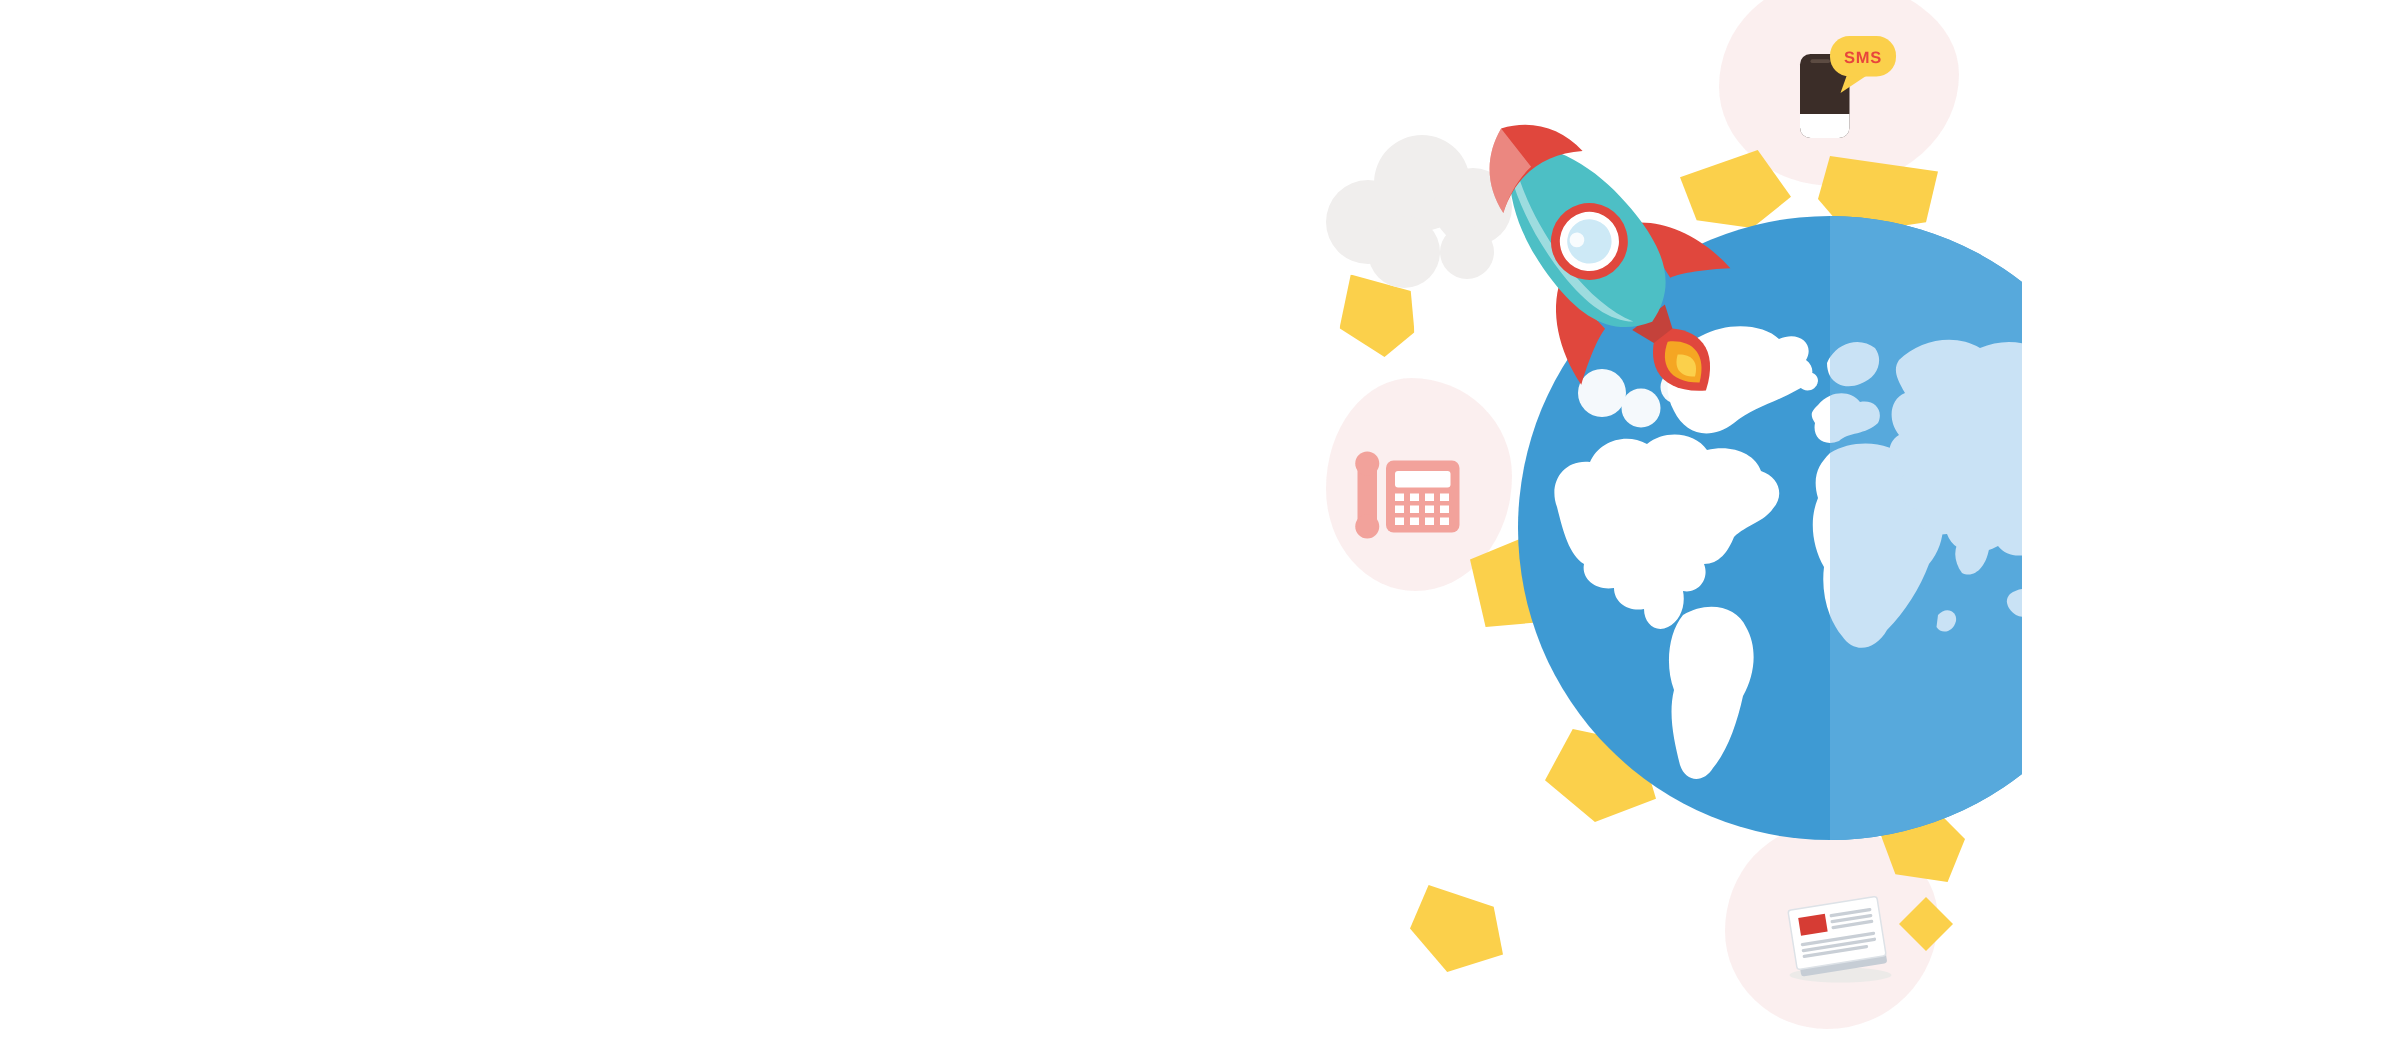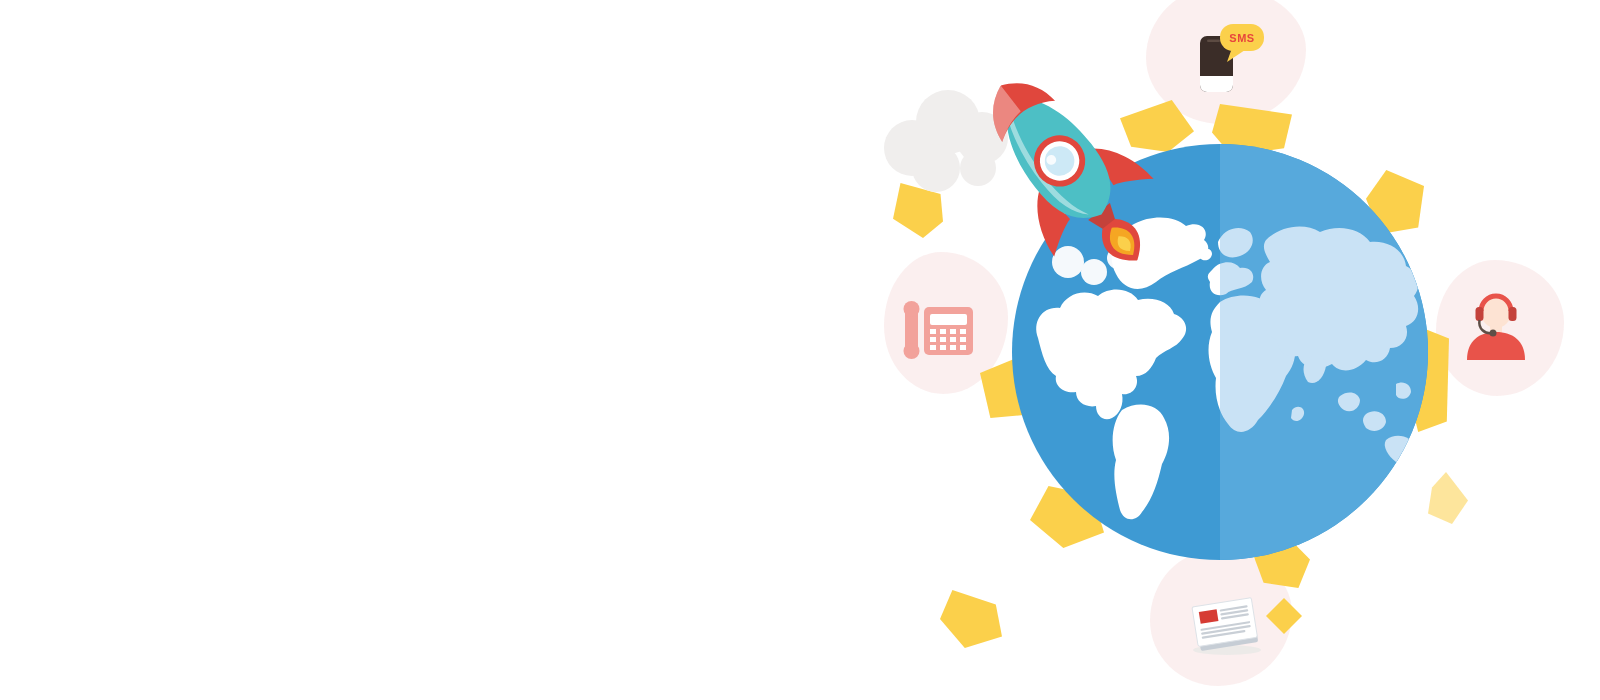--- a/index.html
+++ b/index.html
@@ -4,21 +4,21 @@
 <style>
   :root{
     --background:#FFFFFF; --accent-yellow:#FBD04B; --halo-pink:#FAECEC; --cloud-gray:#F0EEED;
     --globe-ocean-left:#3E9AD3; --globe-ocean-right:#57A9DC; --continent-left:#FFFFFF; --continent-right:#C9E2F5;
     --rocket-teal:#4DBFC5; --rocket-red:#E0473D; --flame-orange:#F5A623;
     --fax-salmon:#F2A29B; --support-red:#E8534A; --phone-dark:#3B2D28; --sms-text-red:#E8453C;
     --newspaper-red:#D63C34; --newspaper-gray:#C9CFD6;
   }
   html,body{margin:0;padding:0;}
   body{font-family:"Liberation Sans", sans-serif;background:var(--background);}
-  .canvas{position:relative;width:1600px;height:700px;overflow:hidden;background:var(--background);}
+  .canvas{position:relative;width:1348px;height:700px;overflow:hidden;background:var(--background);}
   .halo{position:absolute;background:var(--halo-pink);opacity:.85;border-radius:46% 54% 52% 48% / 52% 46% 54% 48%;z-index:0;}
   .blob{position:absolute;background:var(--accent-yellow);z-index:1;}
   .globe{position:absolute;left:1010px;top:142px;width:420px;height:420px;z-index:2;}
   .cloud{position:absolute;left:878px;top:76px;z-index:1;}
   .puffs{position:absolute;left:1048px;top:232px;z-index:3;}
   .rocket{position:absolute;left:1000px;top:62px;width:138px;height:222px;z-index:4;transform:rotate(-38deg);}
   .icon{position:absolute;z-index:5;}
   .icon-sms{left:1196px;top:24px;width:70px;height:72px;}
   .icon-fax{left:903px;top:298px;width:72px;height:64px;}
   .icon-support{left:1462px;top:288px;width:68px;height:72px;}

